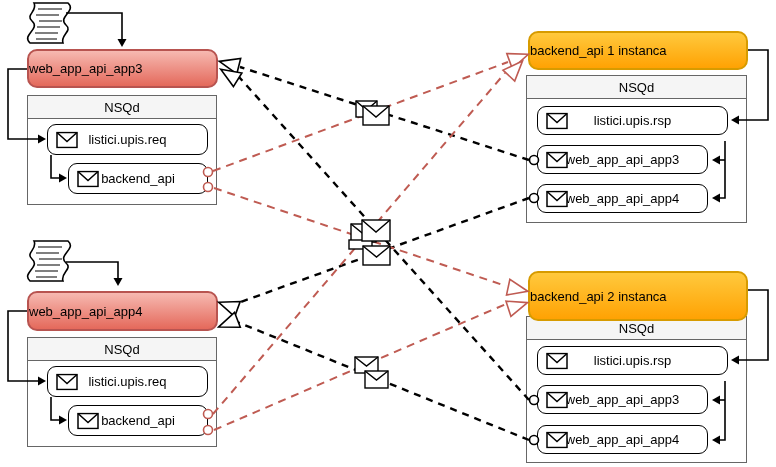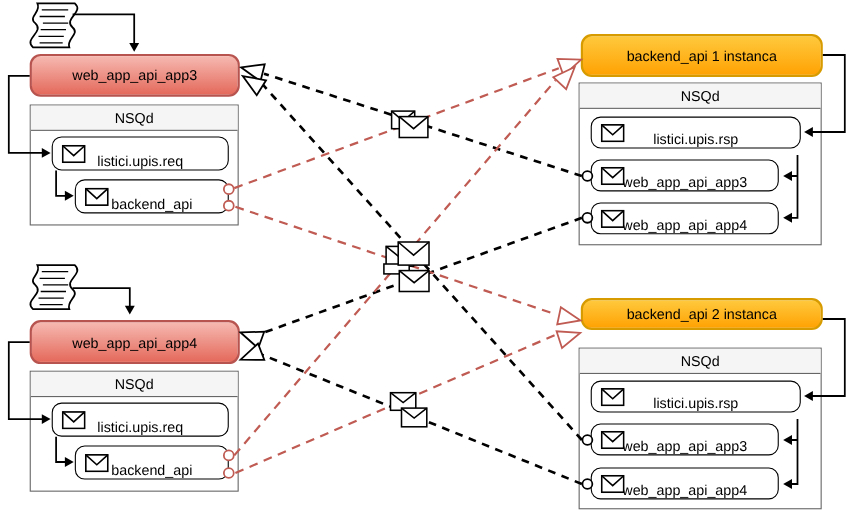--- a/index.html
+++ b/index.html
@@ -1,41 +1,41 @@
 <!DOCTYPE html>
 <html style="--web-app-fill-top: #F6B9B1; --web-app-fill-bottom: #E4695B; --web-app-border: #B85450; --backend-fill-top: #FFC93D; --backend-fill-bottom: #FFA203; --backend-border: #D79B00; --panel-border: #666666; --panel-header-bg: #F5F5F5; --request-line: #BF5B52; --response-line: #000000;"><head>
 <meta charset="utf-8">
 <style>
   html,body{margin:0;padding:0;}
   body{
     width:776px;height:467px;position:relative;background:#fff;overflow:hidden;
     font-family:"Liberation Sans",sans-serif;color:#000;
   }
   .titlebox{
-    position:absolute;border-radius:10px;display:flex;align-items:center;justify-content:center;
+    position:absolute;border-radius:10px;display:flex;align-items:center;justify-content:flex-start;
     font-size:13px;box-sizing:border-box;z-index:2;
   }
   .red{
     background:linear-gradient(var(--web-app-fill-top,#F6B9B1),var(--web-app-fill-bottom,#E4695B));
     border:2px solid var(--web-app-border,#B85450);
   }
   .orange{
     background:linear-gradient(var(--backend-fill-top,#FFC93D),var(--backend-fill-bottom,#FFA203));
     border:2px solid var(--backend-border,#D79B00);
   }
   .panel{
     position:absolute;border:1px solid var(--panel-border,#666);background:#fff;box-sizing:border-box;z-index:1;
   }
   .panel-header{
     height:22px;background:var(--panel-header-bg,#F5F5F5);border-bottom:1px solid var(--panel-border,#666);
     display:flex;align-items:center;justify-content:center;font-weight:normal;font-size:13px;
   }
   .queue{
     position:absolute;border:1px solid #000;border-radius:9px;background:#fff;box-sizing:border-box;
-    display:flex;align-items:flex-end;justify-content:center;font-size:13px;z-index:2;
+    display:flex;align-items:center;justify-content:center;font-size:13px;z-index:2;
   }
   .queue .env{position:absolute;left:8px;top:50%;transform:translateY(-50%);}
   .env rect{fill:#fff;stroke:#000;stroke-width:1.5;}
   .env path{fill:none;stroke:#000;stroke-width:1.5;}
   svg.overlay{position:absolute;left:0;top:0;z-index:5;pointer-events:none;}
   .solid{stroke:#000;stroke-width:1.6;fill:none;}
   .ah{fill:#000;stroke:none;}
   .black-dash{stroke:var(--response-line,#000);stroke-width:2.4;stroke-dasharray:7 6;fill:none;}
   .red-dash{stroke:var(--request-line,#BF5B52);stroke-width:2;stroke-dasharray:8 6;fill:none;}
   .otri-b{fill:#fff;stroke:#000;stroke-width:1.6;}
@@ -113,21 +113,21 @@
   <span>web_app_api_app3</span>
 </div>
 <div class="queue" style="left:537px;top:184px;width:171px;height:29px">
   <svg class="env" width="22" height="17" viewBox="0 0 22 17">
     <rect x="1" y="1" width="20" height="15"></rect>
       <path d="M1,1 L11,10 L21,1"></path>
   </svg>
   <span>web_app_api_app4</span>
 </div>
 
-<div class="titlebox orange" style="left:528px;top:271px;width:220px;height:29px">
+<div class="titlebox orange" style="left:528px;top:271px;width:220px;height:50px">
   <span>backend_api 2 instanca</span>
 </div>
 <div class="panel" style="left:526px;top:316px;width:221px;height:147px">
   <div class="panel-header">NSQd</div>
 </div>
 <div class="queue" style="left:537px;top:346px;width:191px;height:29px">
   <svg class="env" width="22" height="17" viewBox="0 0 22 17">
     <rect x="1" y="1" width="20" height="15"></rect>
       <path d="M1,1 L11,10 L21,1"></path>
   </svg>

